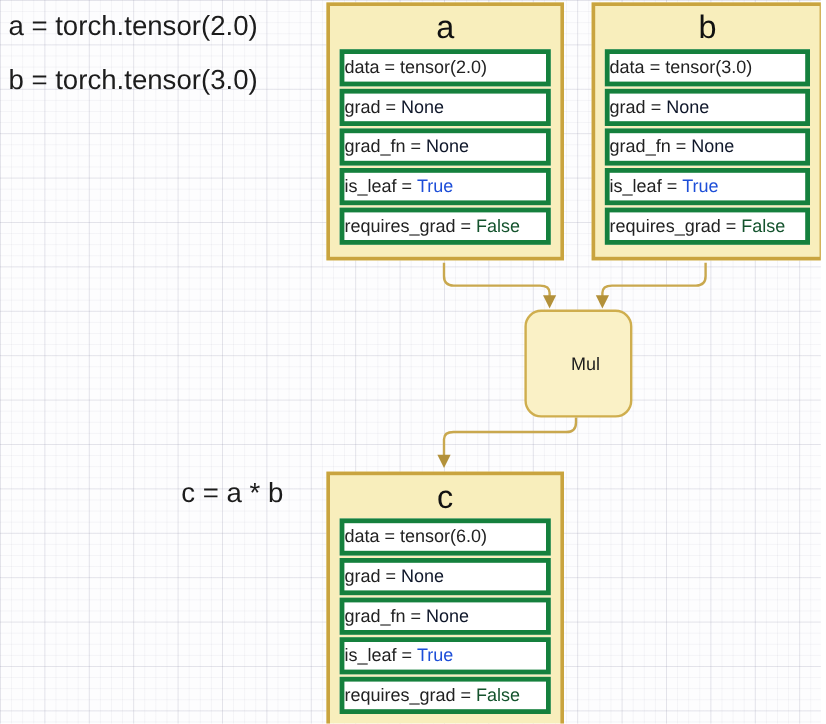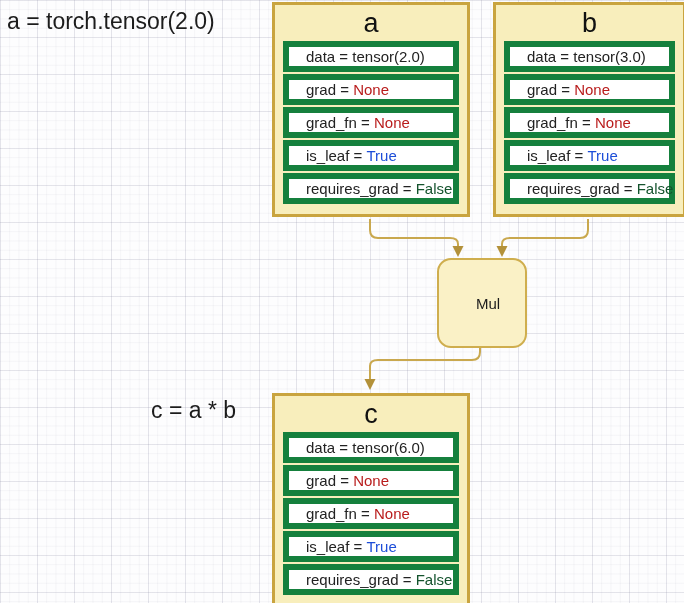--- a/index.html
+++ b/index.html
@@ -51,30 +51,30 @@
   .rows {
     margin: 0 8px;
     display: flex;
     flex-direction: column;
     gap: 2px;
   }
   .attr-row {
     box-sizing: border-box;
     height: 31px;
     background: #ffffff;
-    border: 6px solid #15803d;
+    border: 4px solid #15803d;
     display: flex;
     align-items: center;
-    padding-left: 17px;
+    padding-left: 0;
     font-size: 15px;
     color: #222222;
     white-space: pre;
   }
   .val-plain { color: #222222; }
-  .val-muted { color: #b91c1c; }
+  .val-muted { color: #0f172a; }
   .val-true  { color: #1d4ed8; }
   .val-false { color: #14532d; }
 
   .op-node {
     position: absolute;
     z-index: 2;
     left: 437px; top: 258px;
     width: 90px; height: 90px;
     box-sizing: border-box;
     background: #faf1c6;
@@ -87,20 +87,21 @@
     color: #1c1c1c;
     padding-left: 12px;
   }
 </style>
 </head>
 <body>
 
 <div class="canvas">
 
   <div id="code-a" class="code-line">a = torch.tensor(2.0)</div>
+  <div id="code-b" class="code-line">b = torch.tensor(3.0)</div>
   <div id="code-c" class="code-line">c = a * b</div>
 
   <svg class="edges-layer" width="688" height="603" viewBox="0 0 688 603">
     <g>
       <path d="M 370 219 L 370 230 Q 370 238 378 238 L 450 238 Q 458 238 458 244 L 458 247" fill="none" stroke="#c9a84e" stroke-width="2"></path>
       <polygon points="452.5,246 463.5,246 458,257" fill="#b3913a"></polygon>
     </g>
     <g>
       <path d="M 588 219 L 588 230 Q 588 238 580 238 L 510 238 Q 502 238 502 244 L 502 247" fill="none" stroke="#c9a84e" stroke-width="2"></path>
       <polygon points="496.5,246 507.5,246 502,257" fill="#b3913a"></polygon>

